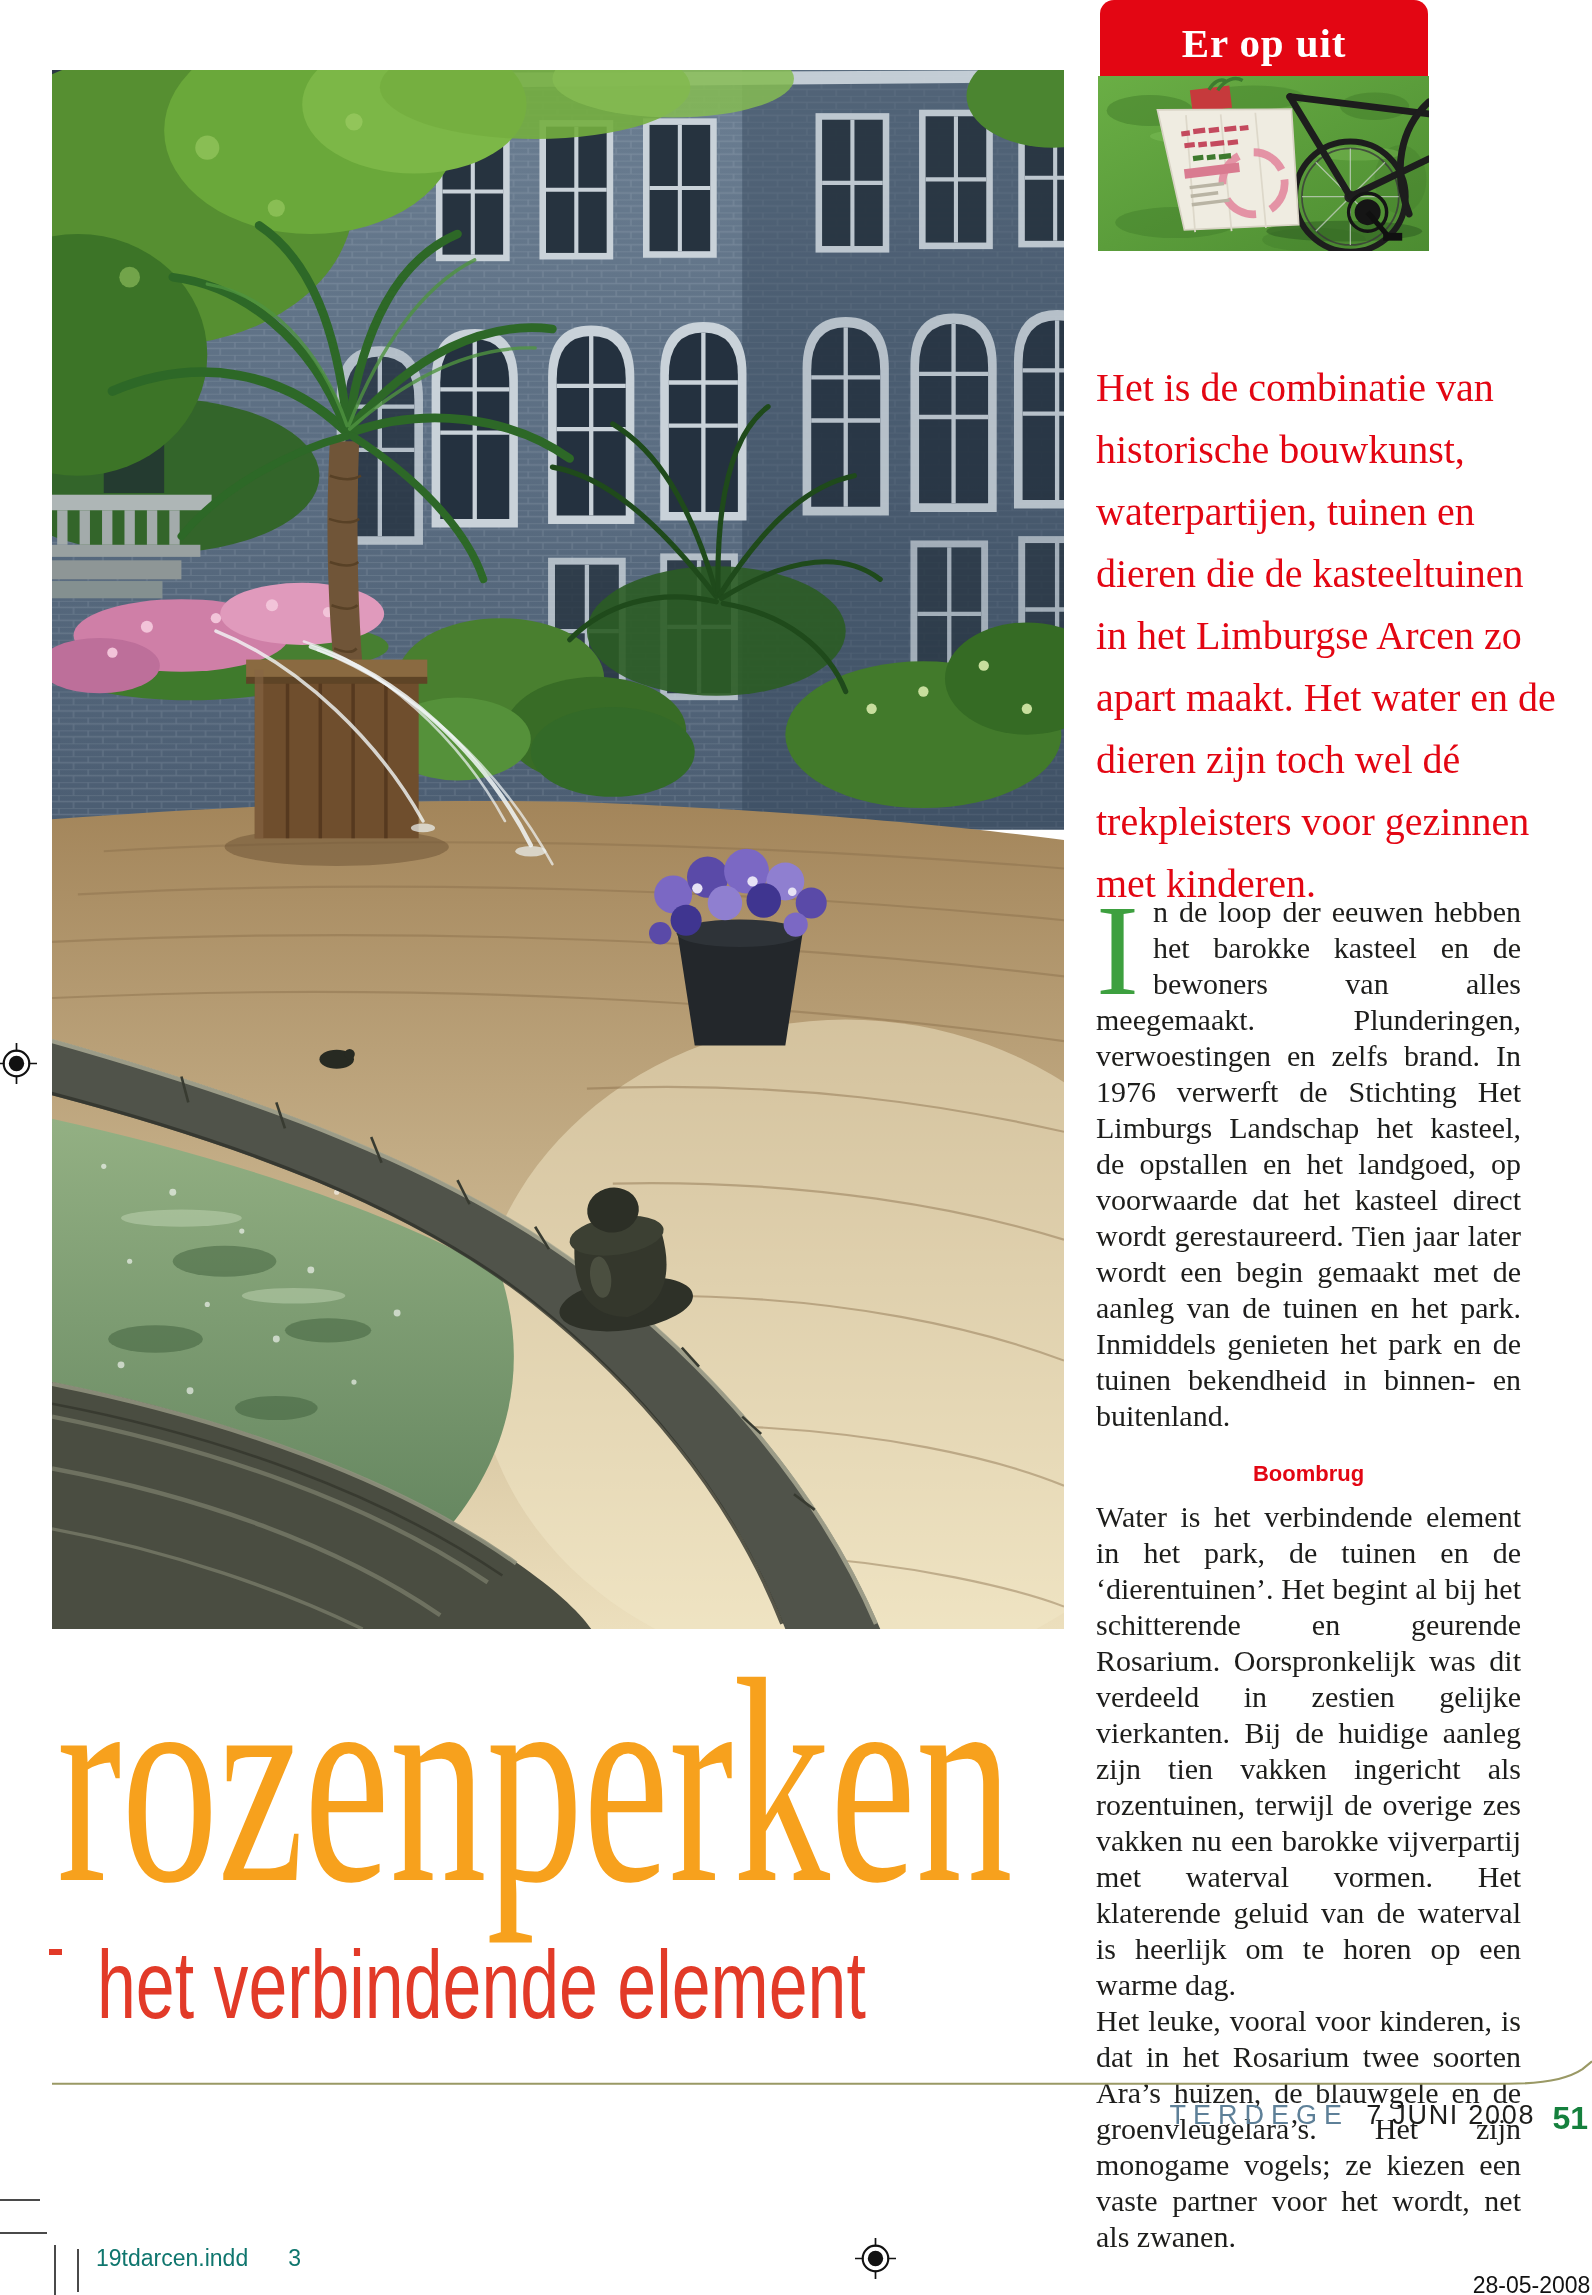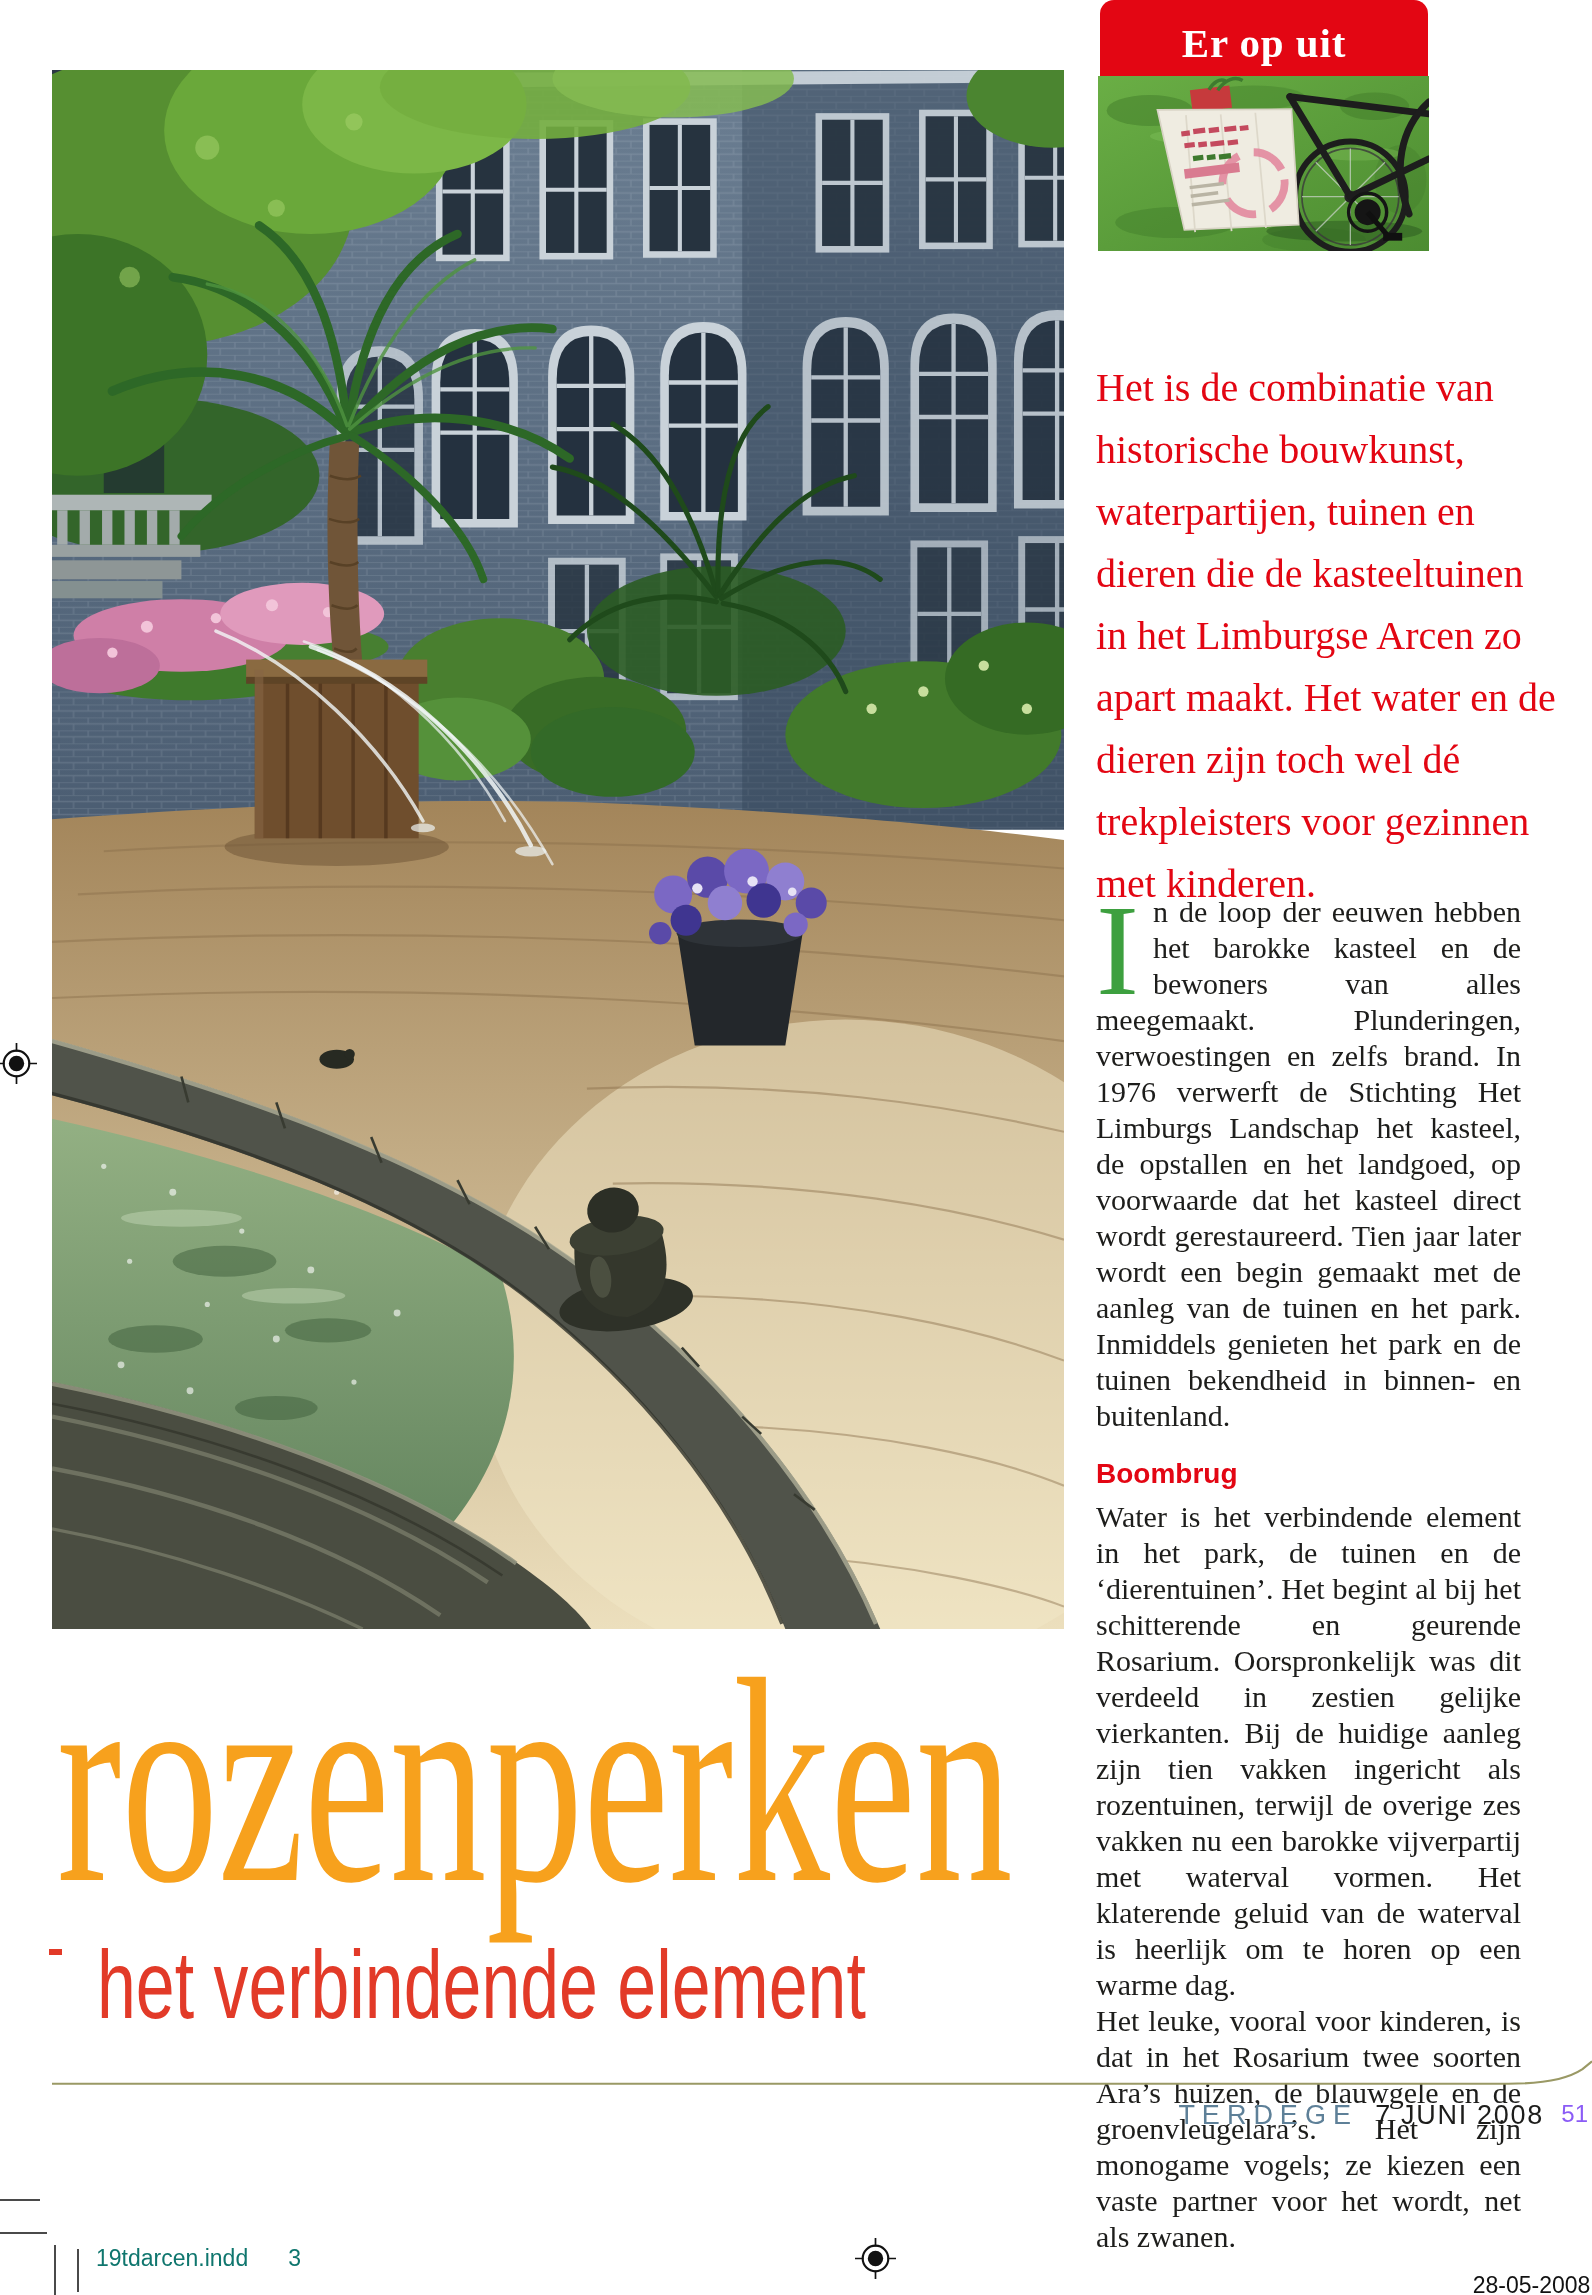--- a/index.html
+++ b/index.html
@@ -25,21 +25,21 @@
     position:absolute;left:1096px;top:894px;width:425px;
     font-size:30px;line-height:36px;text-align:justify;
   }
   .article p{margin:0;}
   .dropcap{
     float:left;color:var(--dropcap-green,#3da03f);
     font-size:129px;line-height:100px;padding:7px 14px 0 0;
   }
   .subhead{
     color:var(--accent-red,#e30613);font-family:"Liberation Sans", sans-serif;
-    font-weight:bold;font-size:28px;margin:22.4px 0 7px;text-align:left;
+    font-weight:bold;font-size:22px;margin:22.4px 0 7px;text-align:center;
   }
   .headline-orange{
     position:absolute;left:57px;top:1642px;color:var(--headline-orange,#f7a11d);
     font-size:293px;line-height:0.95;transform:scaleX(0.66);
     transform-origin:left top;white-space:nowrap;
   }
   .headline-red{
     position:absolute;left:97px;top:1936px;color:var(--headline-red,#e23a28);
     font-family:"Liberation Sans", sans-serif;font-size:97px;line-height:1;
     transform:scaleX(0.72);transform-origin:left top;white-space:nowrap;
@@ -47,21 +47,21 @@
   .red-dash{position:absolute;left:49px;top:1949px;width:13px;height:6px;
     background:var(--headline-red,#e23a28);}
   .rule-olive{position:absolute;left:52px;top:2056px;width:1540px;height:33px;}
   .footer{
     position:absolute;left:863px;top:2100px;width:725px;
     display:flex;justify-content:flex-end;align-items:flex-start;gap:17.3px;
     font-family:"Liberation Sans", sans-serif;
   }
   .footer .mag{color:var(--footer-blue,#5e8098);font-size:27px;letter-spacing:7px;}
   .footer .date{color:#1d1d1b;font-size:27px;letter-spacing:1.7px;}
-  .footer .page-num{color:#8b5cf6;font-size:24px;font-weight:normal;}
+  .footer .page-num{color:#15803d;font-size:32px;font-weight:bold;}
   .crop{position:absolute;background:#4a4a4a;}
   .crop-h1{left:0;top:2199px;width:40px;height:1.7px;}
   .crop-h2{left:0;top:2232px;width:47px;height:1.7px;}
   .crop-v1{left:54px;top:2245px;width:1.7px;height:50px;}
   .crop-v2{left:77px;top:2249px;width:1.7px;height:43px;}
   .slug-left{position:absolute;left:96px;top:2245px;
     font-family:"Liberation Sans", sans-serif;font-size:23px;color:#0f766e;}
   .slug-left .num{margin-left:40px;}
   .slug-date{position:absolute;right:1.7px;top:2244px;
     font-family:"Liberation Sans", sans-serif;font-size:23px;color:#111;margin-top:28px;}

